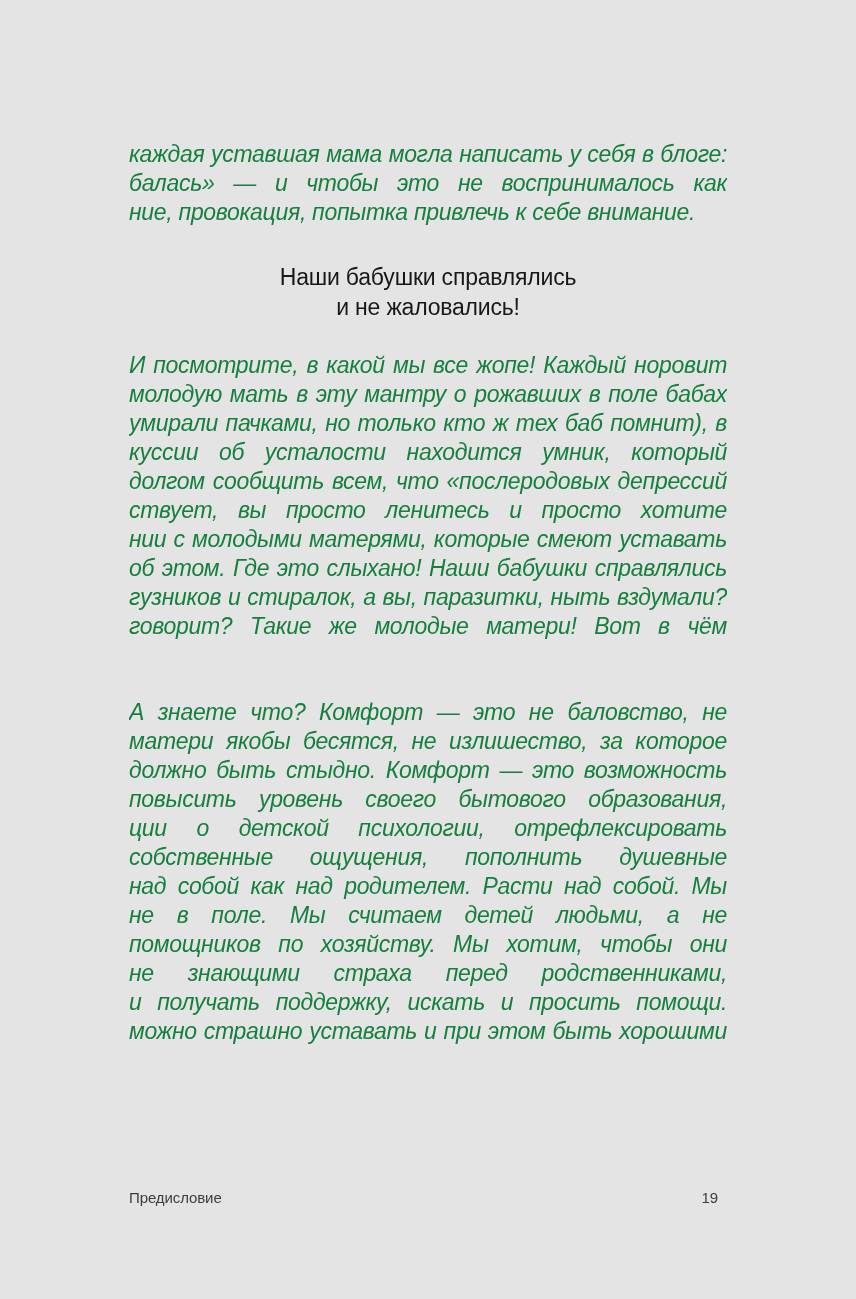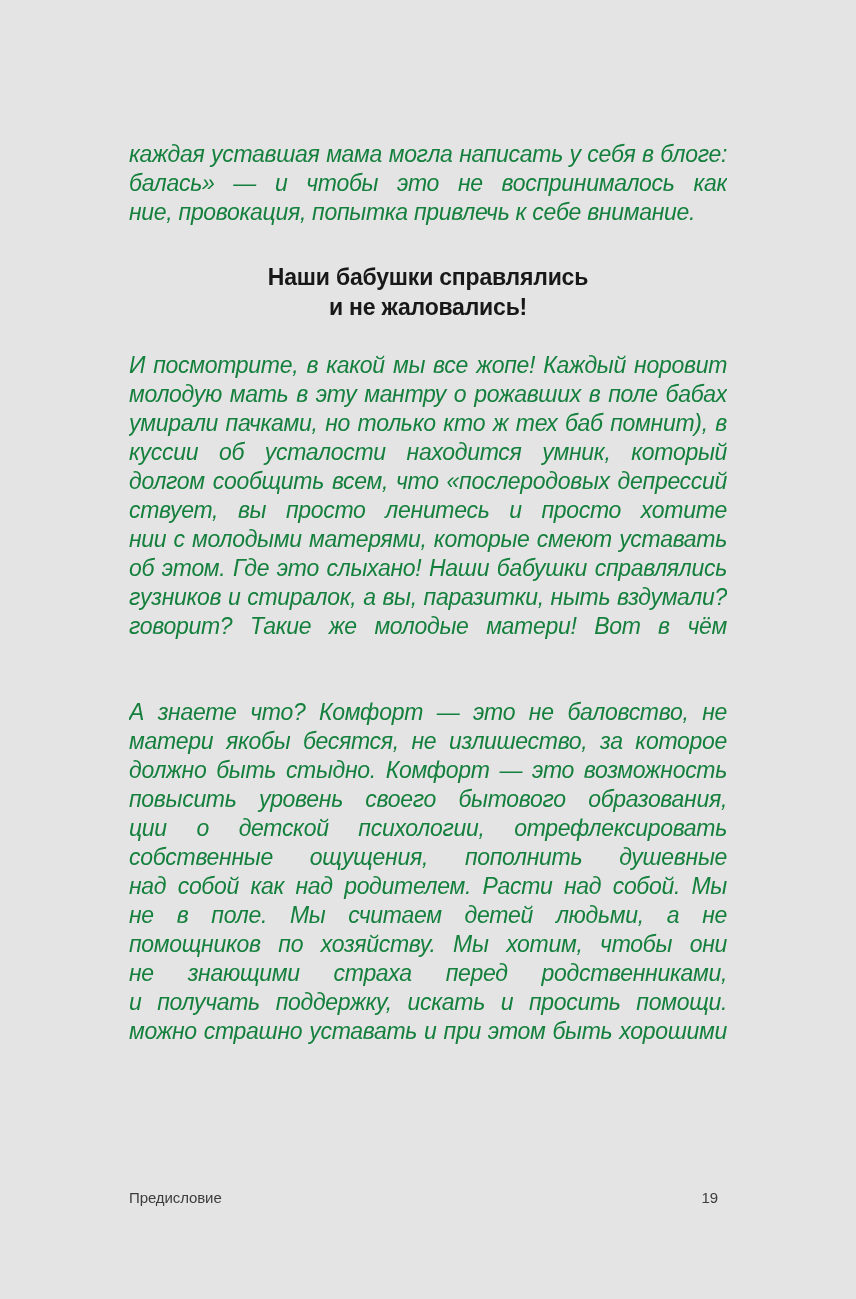--- a/index.html
+++ b/index.html
@@ -34,21 +34,21 @@
   }
   .tline.last {
     text-align-last: left;
   }
   .p1 { top: 140px; }
   .heading {
     top: 262px;
     margin: 0;
     font-size: 23px;
     line-height: 30px;
-    font-weight: 700;
+    font-weight: 400;
     letter-spacing: -0.2px;
     color: #181818;
   }
   .heading .tline, .heading .tline.last {
     text-align: center;
     text-align-last: center;
     height: 30px;
   }
   .p2 { top: 351px; }
   .p3 { top: 698px; }

